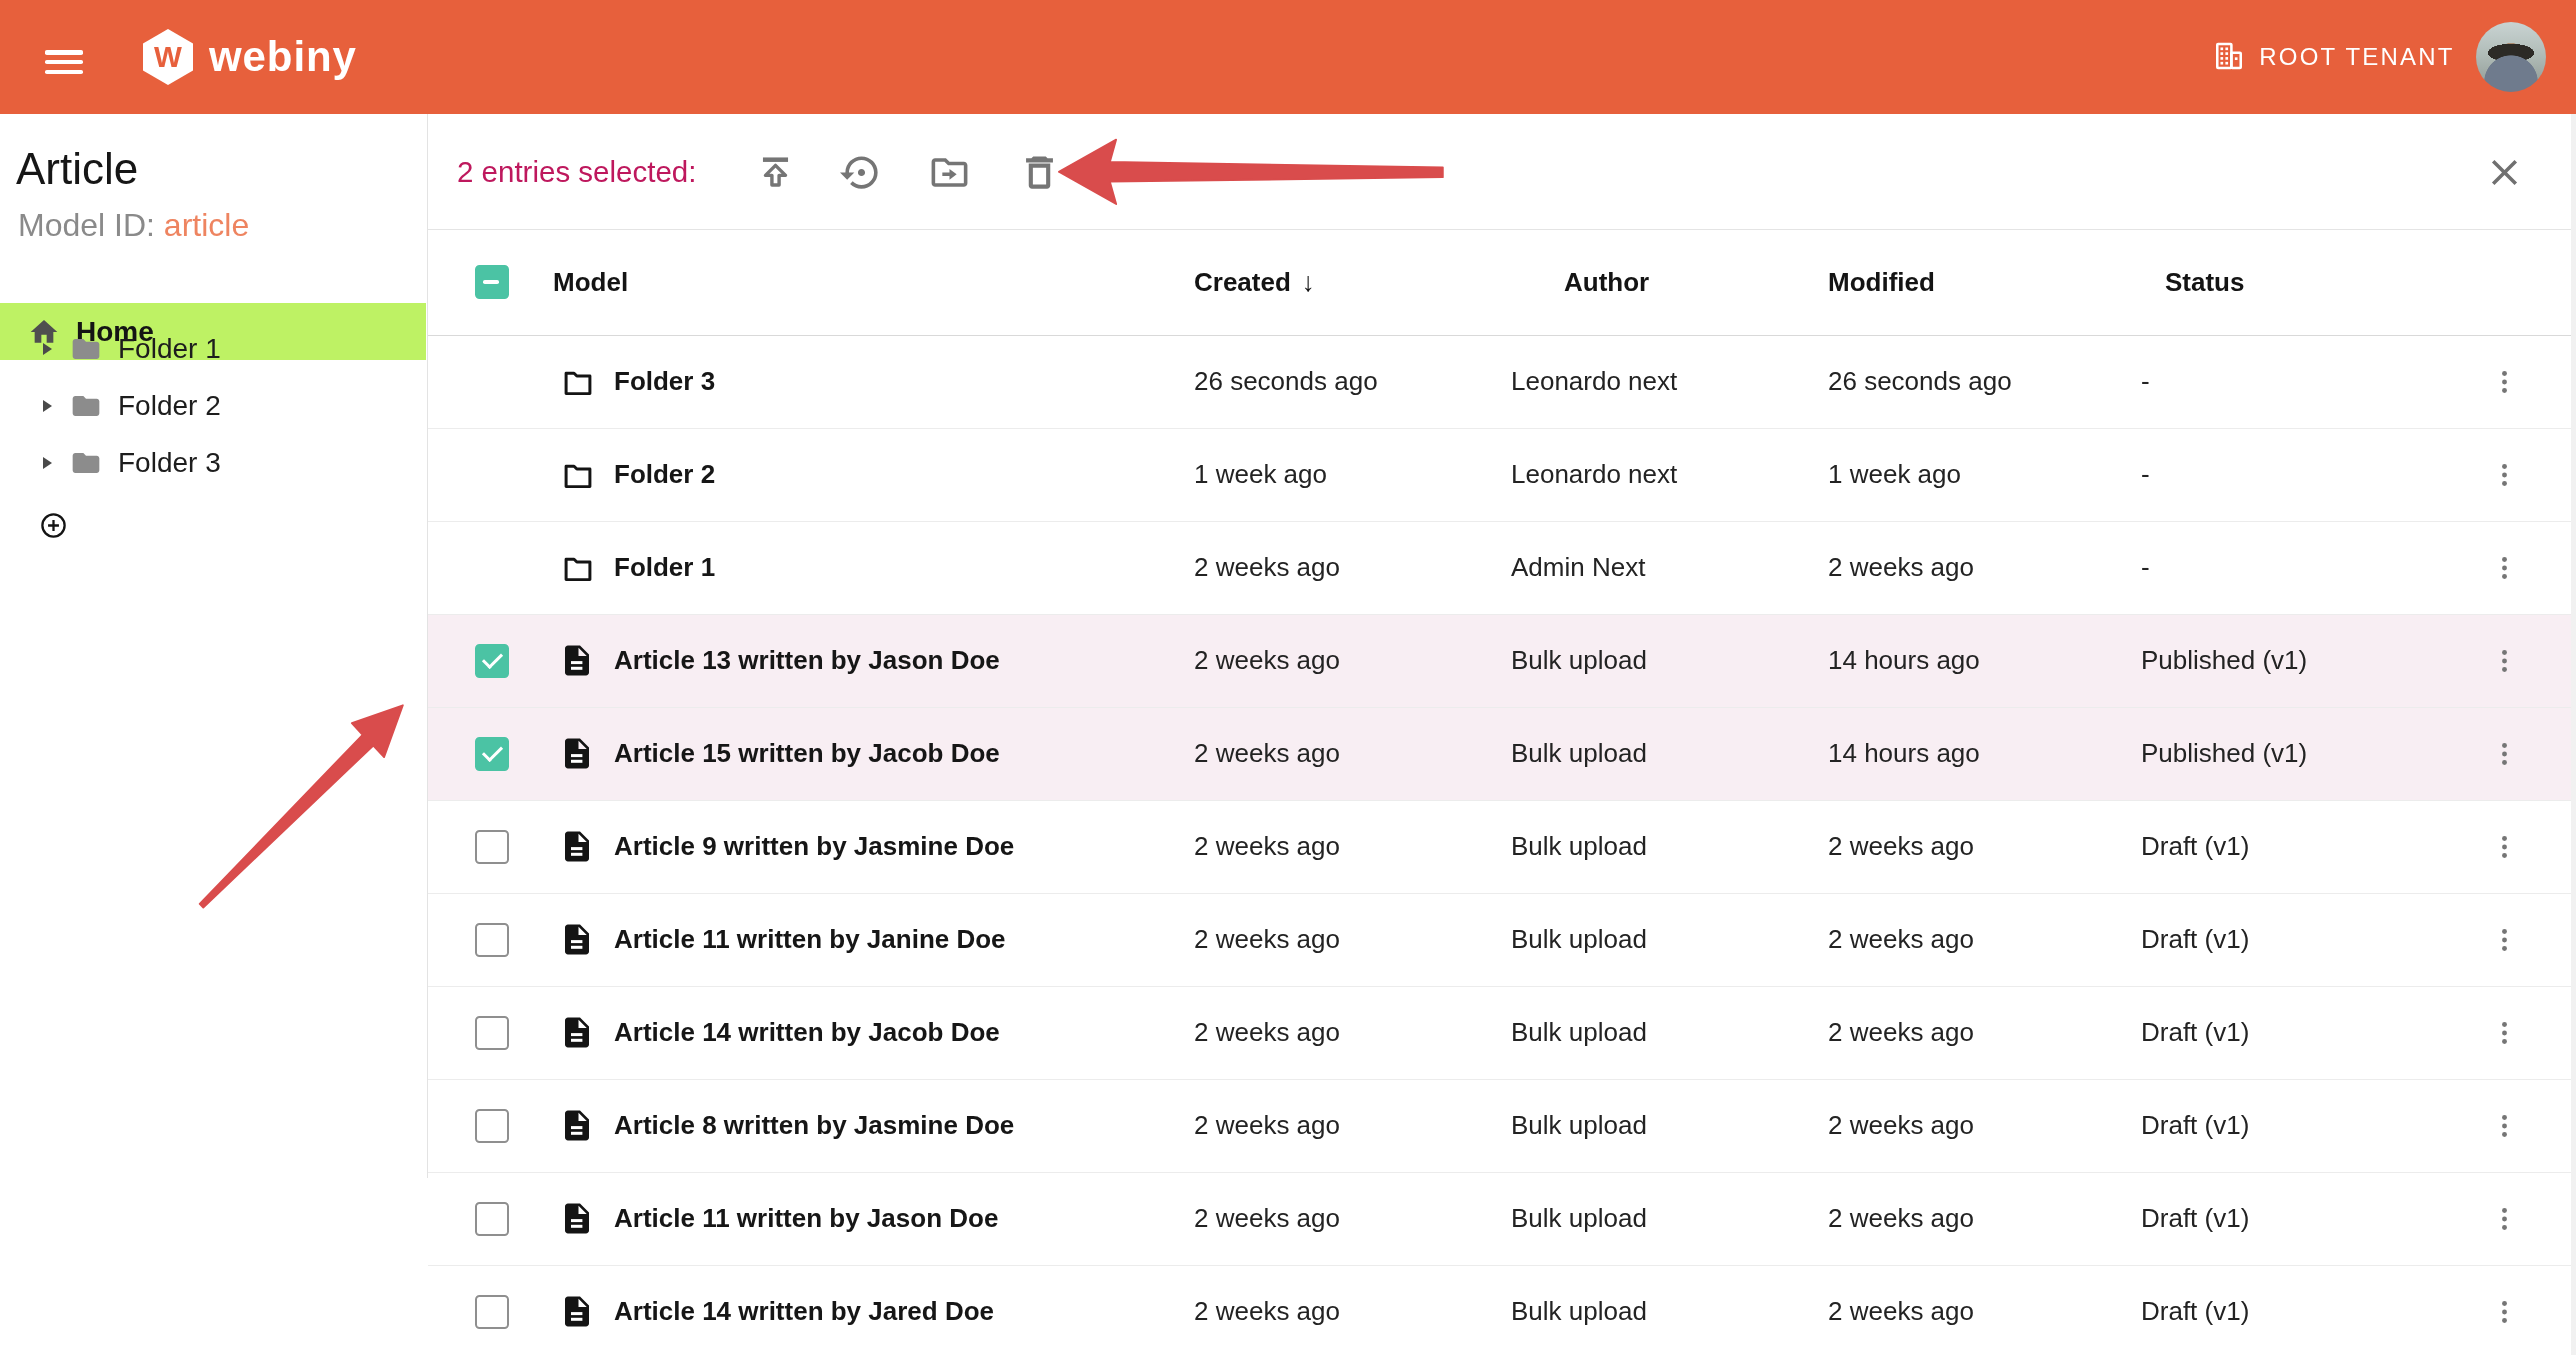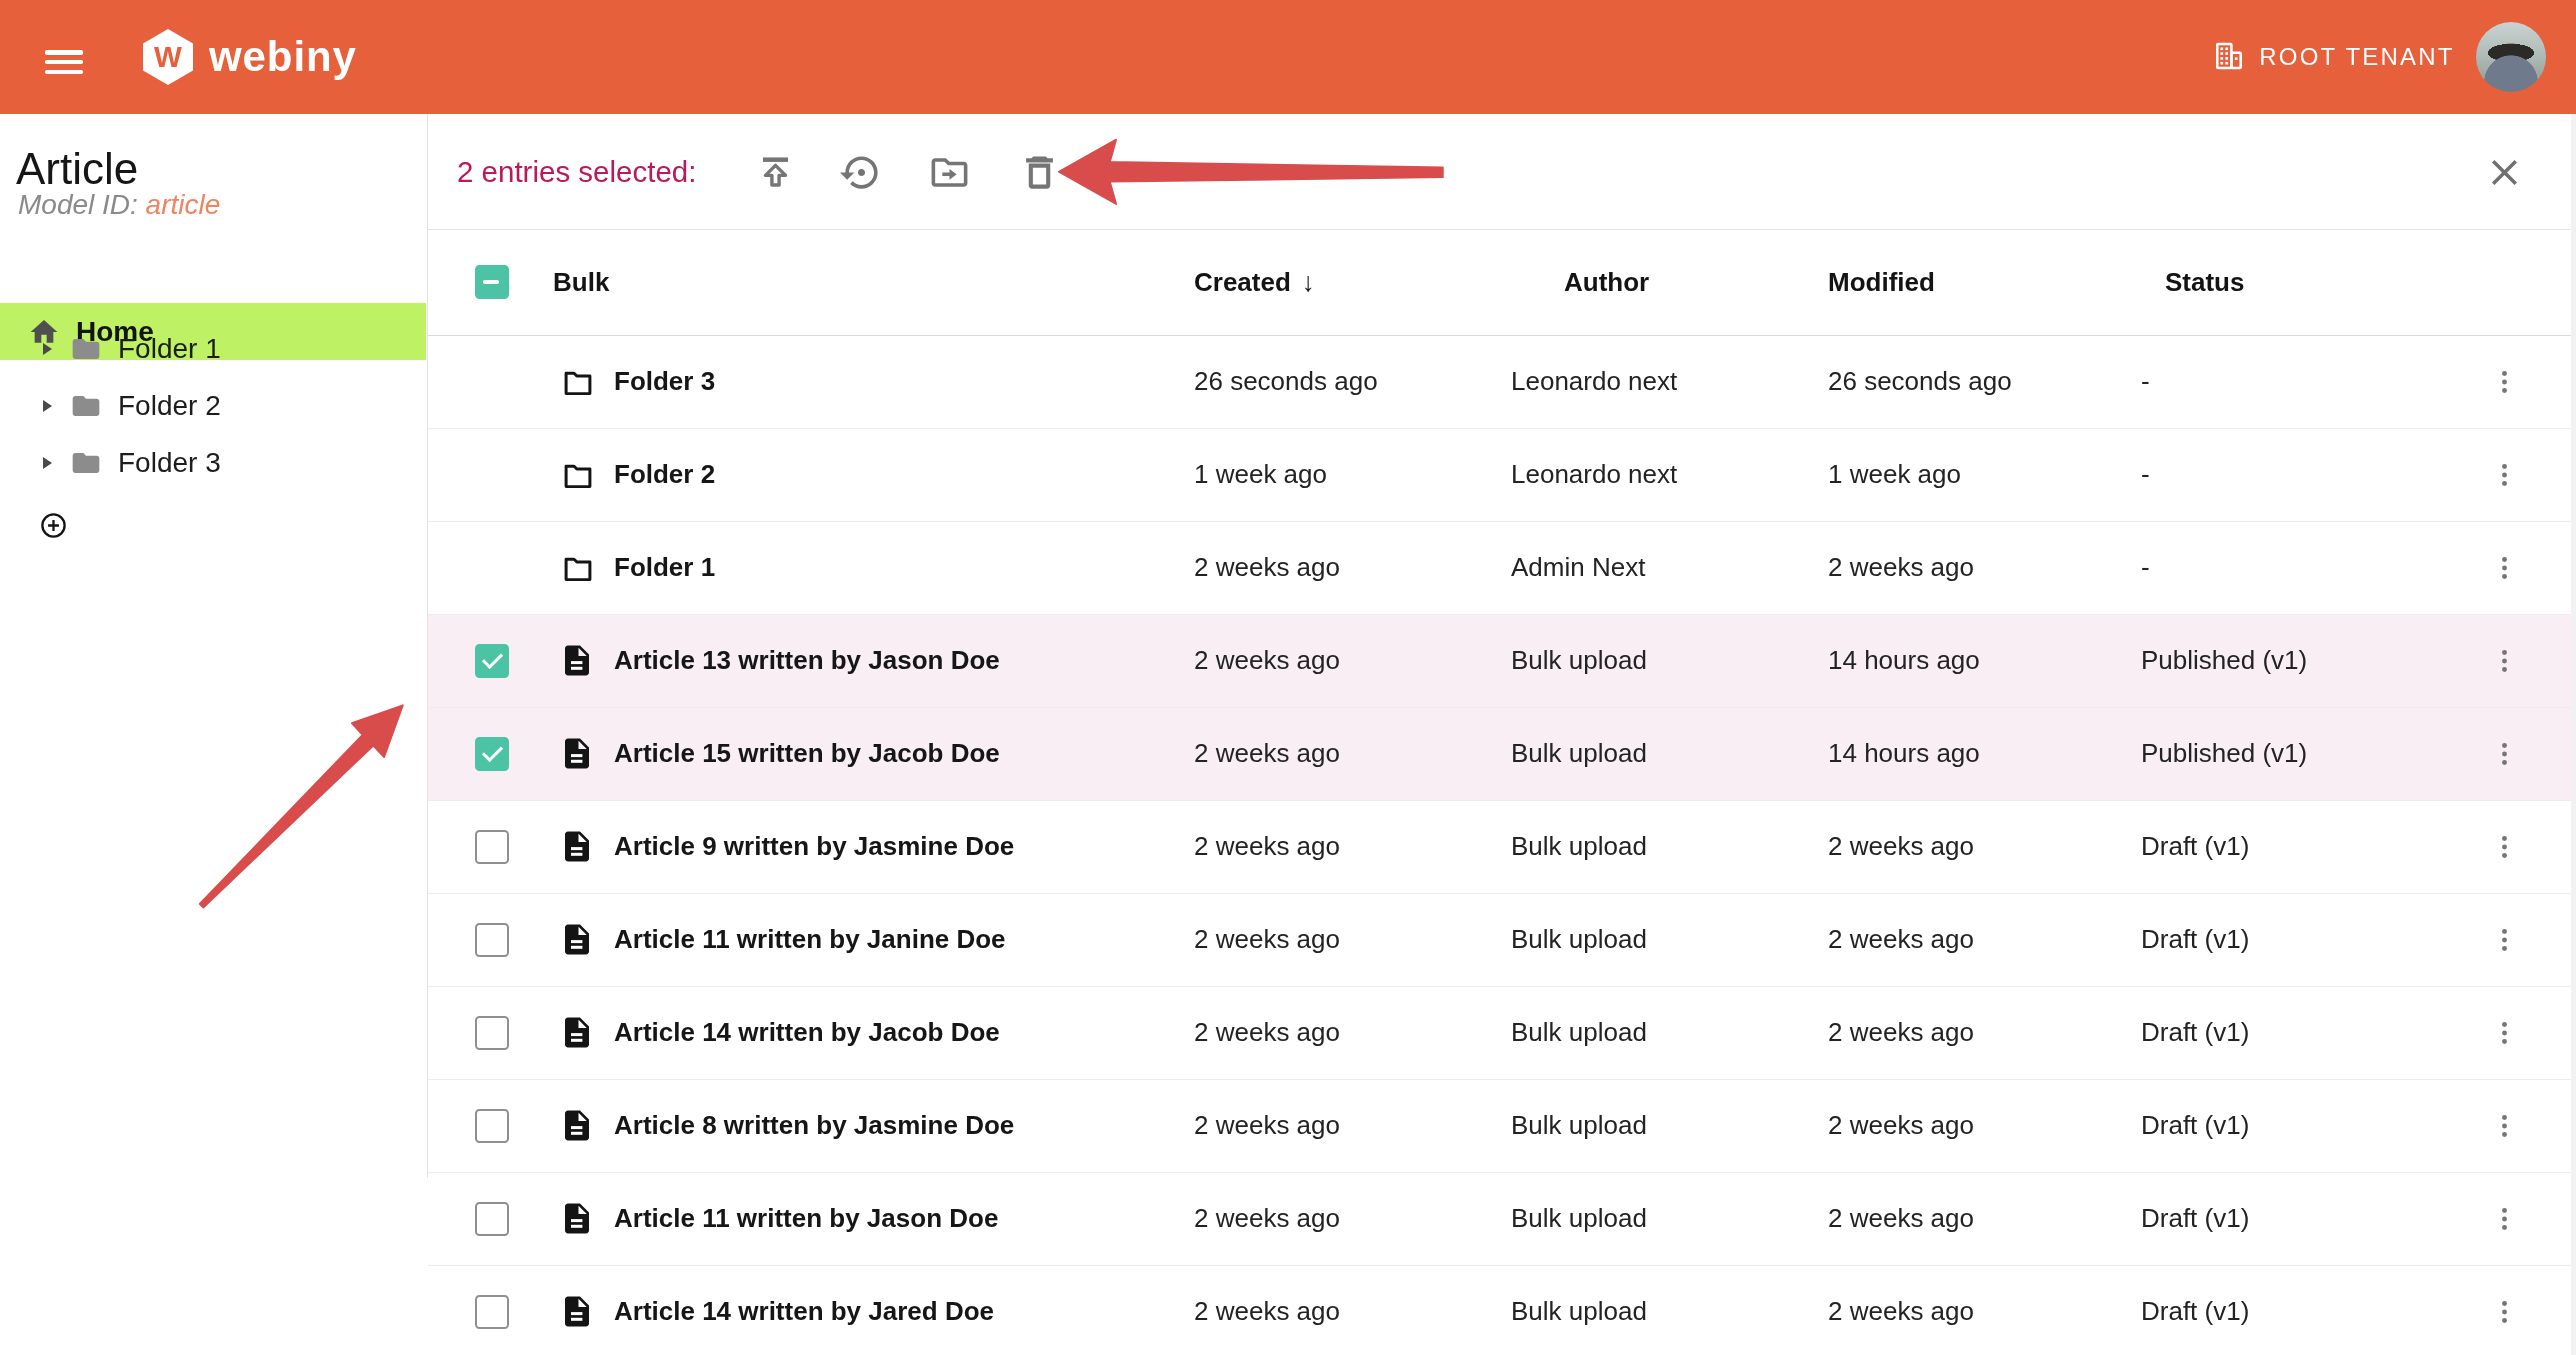--- a/index.html
+++ b/index.html
@@ -29,21 +29,21 @@
   .tenant-label{color:#fff;font-size:24px;font-weight:500;letter-spacing:2.2px;}
   .avatar{position:absolute;left:2476px;top:21.5px;width:70px;height:70px;border-radius:50%;overflow:hidden;cursor:pointer;
     background:
       radial-gradient(circle at 50% 86%, #6f7b8d 0 38%, transparent 39%),
       radial-gradient(ellipse 23px 9px at 50% 44%, #2c2a26 0 100%, transparent 101%),
       radial-gradient(circle at 50% 52%, #a98a6f 0 30%, transparent 31%),
       linear-gradient(180deg,#c9d3d2 0%,#b1bdb9 45%,#8e9791 100%);}
   
   .sidebar{position:absolute;left:0;top:114px;width:428px;height:1064px;background:#fff;border-right:1.8px solid #e3e3e3;}
   .side-title{position:absolute;left:16px;top:30px;font-size:44px;font-weight:500;color:#161616;}
-  .side-sub{position:absolute;left:18px;top:75px;font-size:28px;color:#8a8a8a;font-style:italic;}
+  .side-sub{position:absolute;left:18px;top:93px;font-size:32px;color:#8a8a8a;}
   .side-sub .mid{color:var(--model-id-accent);}
   .home-row{position:absolute;left:0;top:149px;width:426px;height:57px;background:#bef264;cursor:pointer;margin-top:40px;}
   .home-row svg{position:absolute;left:27px;top:12.5px;}
   .home-row .lbl{position:absolute;left:76px;top:0;height:57px;display:flex;align-items:center;font-size:28px;font-weight:700;color:#141414;}
   .tree{position:absolute;left:0;top:206px;width:426px;}
   .tree-item{position:relative;height:57px;cursor:pointer;}
   .tree-item .chev{position:absolute;left:43px;top:23px;width:0;height:0;
     border-left:9px solid #4a4a4a;border-top:6.3px solid transparent;border-bottom:6.3px solid transparent;}
   .tree-item svg{position:absolute;left:68px;top:12.5px;}
   .tree-item .lbl{position:absolute;left:118px;top:0;height:57px;display:flex;align-items:center;font-size:28px;color:#1d1d1d;}
@@ -188,21 +188,21 @@
       <svg viewBox="0 0 24 24">
         <path fill="#707070" d="M19 6.4 17.6 5 12 10.6 6.4 5 5 6.4 10.6 12 5 17.6 6.4 19 12 13.4 17.6 19 19 17.6 13.4 12z"></path>
       </svg>
     </button>
   </div>
 
   <div class="thead">
     <div class="hcell h-check">
       <span class="checkbox indeterminate"></span>
     </div>
-    <div class="hcell h-name">Bulk</div>
+    <div class="hcell h-name">Model</div>
     <div class="hcell h-created">
       <span>Created</span>
       <span class="sort-glyph">↓</span>
     </div>
     <div class="hcell h-author">Author</div>
     <div class="hcell h-modified">Modified</div>
     <div class="hcell h-status">Status</div>
   </div>
 
   <div class="tbody">

